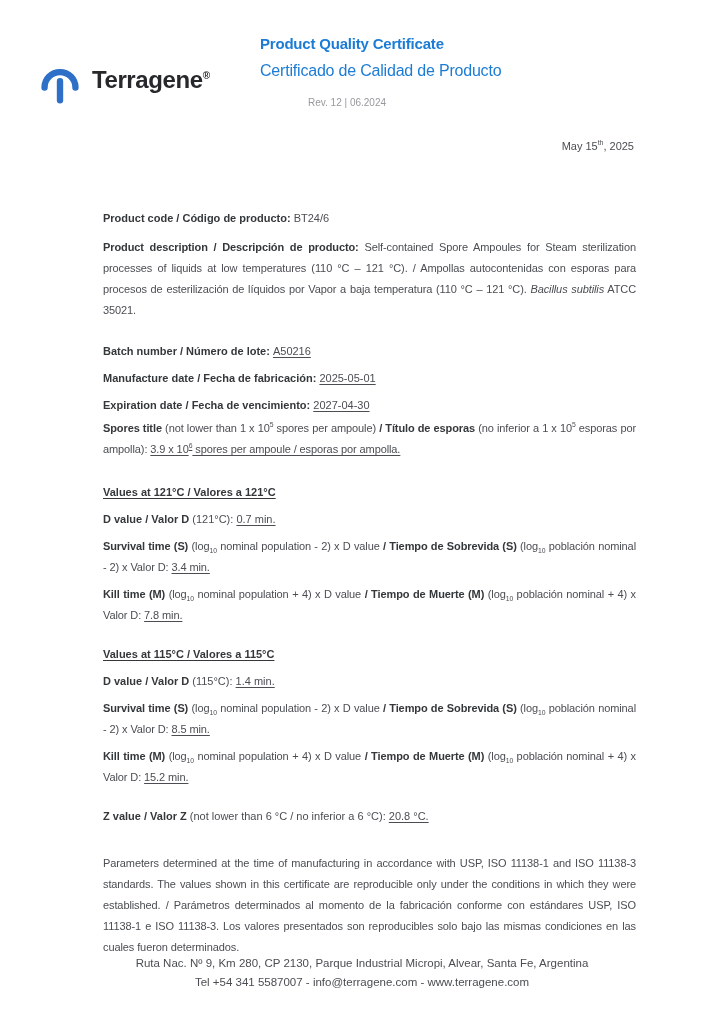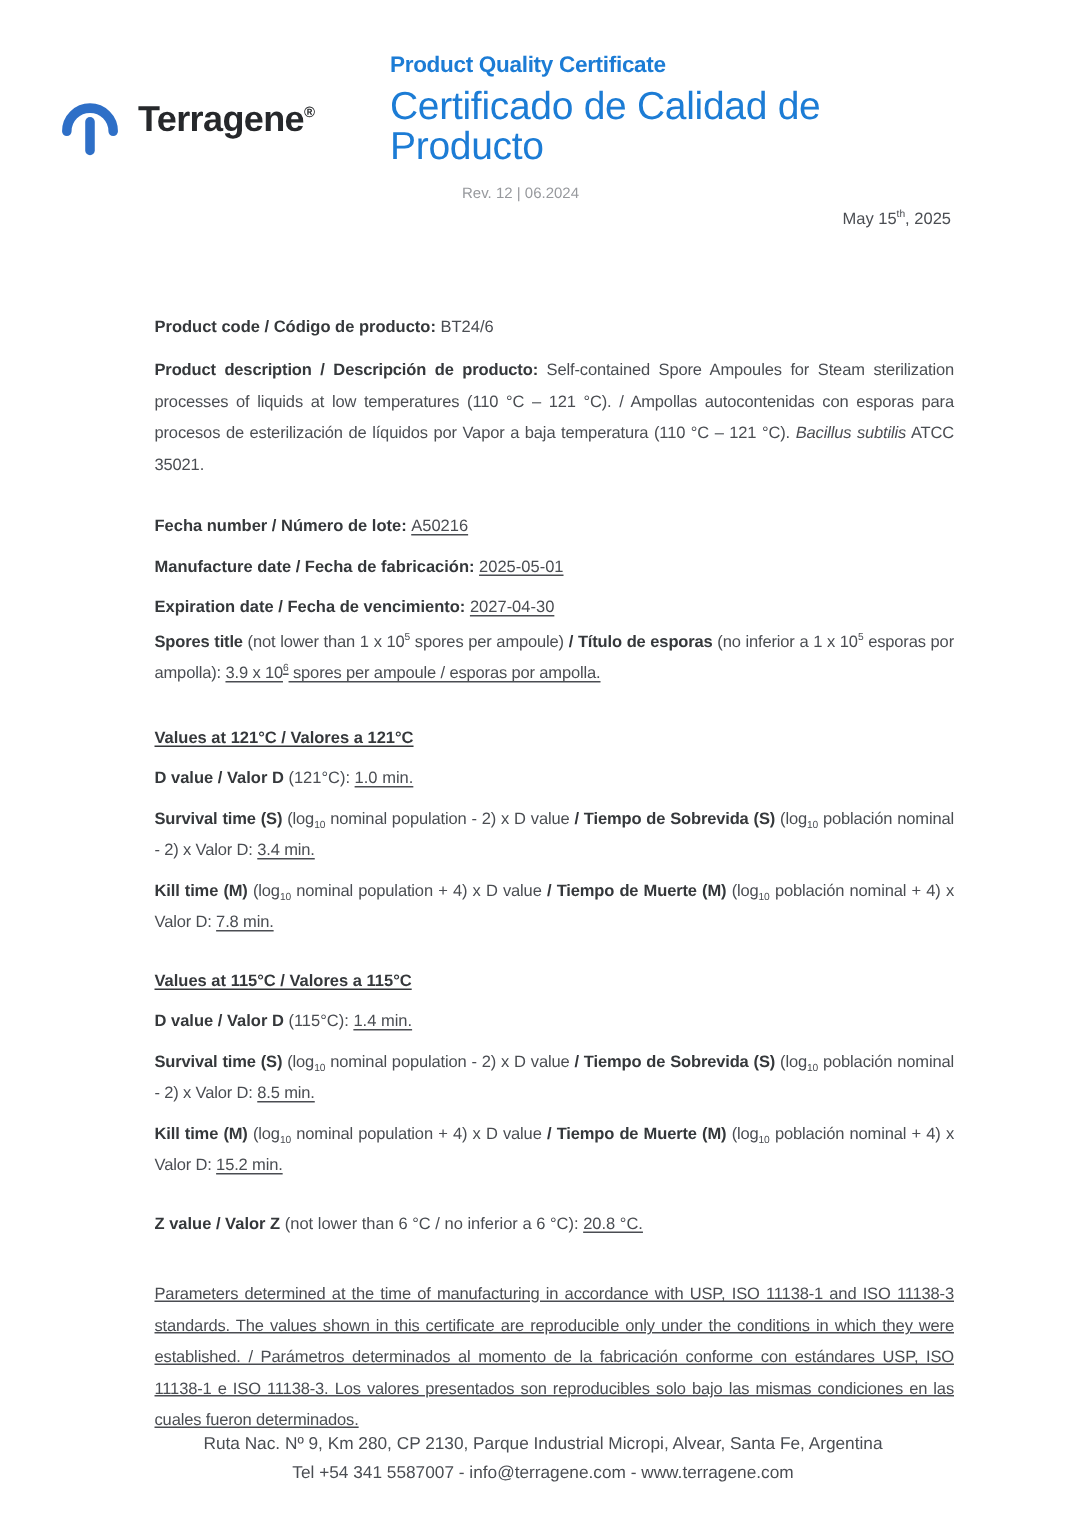--- a/index.html
+++ b/index.html
@@ -11,21 +11,21 @@
   .page { position:absolute; inset:0; background:#fff; overflow:hidden; }
 
   
   .header { position:absolute; top:28px; left:40px; right:90px; }
   .logo-block { display:flex; align-items:flex-start; gap:12px;margin-top:32px; }
   .logo-icon { width:40px; height:46px; flex:0 0 auto; }
   .brand { font-size:24px; font-weight:bold; color:#26282b; letter-spacing:-0.4px; margin-top:6px; }
   .regmark { font-size:10px; vertical-align:super; font-weight:bold; }
   .titles { position:absolute; left:220px; top:2px; }
   .title-en { font-size:15px; font-weight:bold; color:#1c7cd5; line-height:27px; letter-spacing:-0.2px; }
-  .title-es { font-size:26px; font-weight:normal; color:#1c7cd5; line-height:27px; letter-spacing:-0.2px; }
+  .title-es { font-size:16px; font-weight:normal; color:#1c7cd5; line-height:27px; letter-spacing:-0.2px; }
   .rev { font-size:10px; color:#97999d; margin-top:13px;padding-left:48px; }
 
   
   .date-line { position:absolute; top:140px; right:90px; font-size:11px; color:#4a4d52; }
 
   
   .content {
     position:absolute; left:103px; right:88px; top:208px;
     font-size:11px; color:#4a4d52; line-height:21px;
   }
@@ -35,21 +35,21 @@
   .i { font-style:italic; }
   .sup { vertical-align:super; font-size:0.62em; line-height:0; }
   .sub { vertical-align:sub; font-size:0.62em; line-height:0; }
   .just { text-align:justify; letter-spacing:-0.1px; }
   .mb8  { margin-bottom:8px !important; }
   .mb20 { margin-bottom:20px !important; }
   .mb2  { margin-bottom:2px !important; }
   .mb0  { margin-bottom:0 !important; }
   .mt22 { margin-top:22px !important; }
   .mt18 { margin-top:18px !important; }
-  .mt26 { margin-top:26px !important;text-decoration:underline; }
+  .mt26 { margin-top:26px !important; }
 
   
   .footer { position:absolute; left:0; right:0; bottom:32px; text-align:center;
             font-size:11.5px; color:#4a4d52; line-height:19px; }
 </style>
 </head>
 <body>
 
 <div class="page">
 
@@ -67,27 +67,27 @@
       <div class="rev">Rev. 12 | 06.2024</div>
     </div>
   </div>
 
   <div class="date-line"><span>May 15</span><span class="sup">th</span><span>, 2025</span></div>
 
   <div class="content">
     <p class="mb8"><span class="b">Product code / Código de producto: </span><span>BT24/6</span></p>
     <p class="just mb20"><span class="b">Product description / Descripción de producto: </span><span>Self-contained Spore Ampoules for Steam sterilization processes of liquids at low temperatures (110 °C – 121 °C). / Ampollas autocontenidas con esporas para procesos de esterilización de líquidos por Vapor a baja temperatura (110 °C – 121 °C). </span><span class="i">Bacillus subtilis</span><span> ATCC 35021.</span></p>
 
-    <p><span class="b">Fecha number / Número de lote: </span><span class="u">A50216</span></p>
+    <p><span class="b">Batch number / Número de lote: </span><span class="u">A50216</span></p>
     <p><span class="b">Manufacture date / Fecha de fabricación: </span><span class="u">2025-05-01</span></p>
     <p class="mb2"><span class="b">Expiration date / Fecha de vencimiento: </span><span class="u">2027-04-30</span></p>
     <p class="just mb0"><span class="b">Spores title </span><span>(not lower than 1 x 10</span><span class="sup">5</span><span> spores per ampoule) </span><span class="b">/ Título de esporas </span><span>(no inferior a 1 x 10</span><span class="sup">5</span><span> esporas por ampolla): </span><span class="u">3.9 x 10</span><span class="u sup">6</span><span class="u"> spores per ampoule / esporas por ampolla.</span></p>
 
     <p class="mt22"><span class="b u">Values at 121°C / Valores a 121°C</span></p>
-    <p><span class="b">D value / Valor D </span><span>(121°C): </span><span class="u">1.0 min.</span></p>
+    <p><span class="b">D value / Valor D </span><span>(121°C): </span><span class="u">0.7 min.</span></p>
     <p class="just"><span class="b">Survival time (S) </span><span>(log</span><span class="sub">10</span><span> nominal population - 2) x D value </span><span class="b">/ Tiempo de Sobrevida (S) </span><span>(log</span><span class="sub">10</span><span> población nominal - 2) x Valor D: </span><span class="u">3.4 min.</span></p>
     <p class="just mb0"><span class="b">Kill time (M) </span><span>(log</span><span class="sub">10</span><span> nominal population + 4) x D value </span><span class="b">/ Tiempo de Muerte (M) </span><span>(log</span><span class="sub">10</span><span> población nominal + 4) x Valor D: </span><span class="u">7.8 min.</span></p>
 
     <p class="mt18"><span class="b u">Values at 115°C / Valores a 115°C</span></p>
     <p><span class="b">D value / Valor D </span><span>(115°C): </span><span class="u">1.4 min.</span></p>
     <p class="just"><span class="b">Survival time (S) </span><span>(log</span><span class="sub">10</span><span> nominal population - 2) x D value </span><span class="b">/ Tiempo de Sobrevida (S) </span><span>(log</span><span class="sub">10</span><span> población nominal - 2) x Valor D: </span><span class="u">8.5 min.</span></p>
     <p class="just mb0"><span class="b">Kill time (M) </span><span>(log</span><span class="sub">10</span><span> nominal population + 4) x D value </span><span class="b">/ Tiempo de Muerte (M) </span><span>(log</span><span class="sub">10</span><span> población nominal + 4) x Valor D: </span><span class="u">15.2 min.</span></p>
 
     <p class="mt18"><span class="b">Z value / Valor Z </span><span>(not lower than 6 °C / no inferior a 6 °C): </span><span class="u">20.8 °C.</span></p>
 

